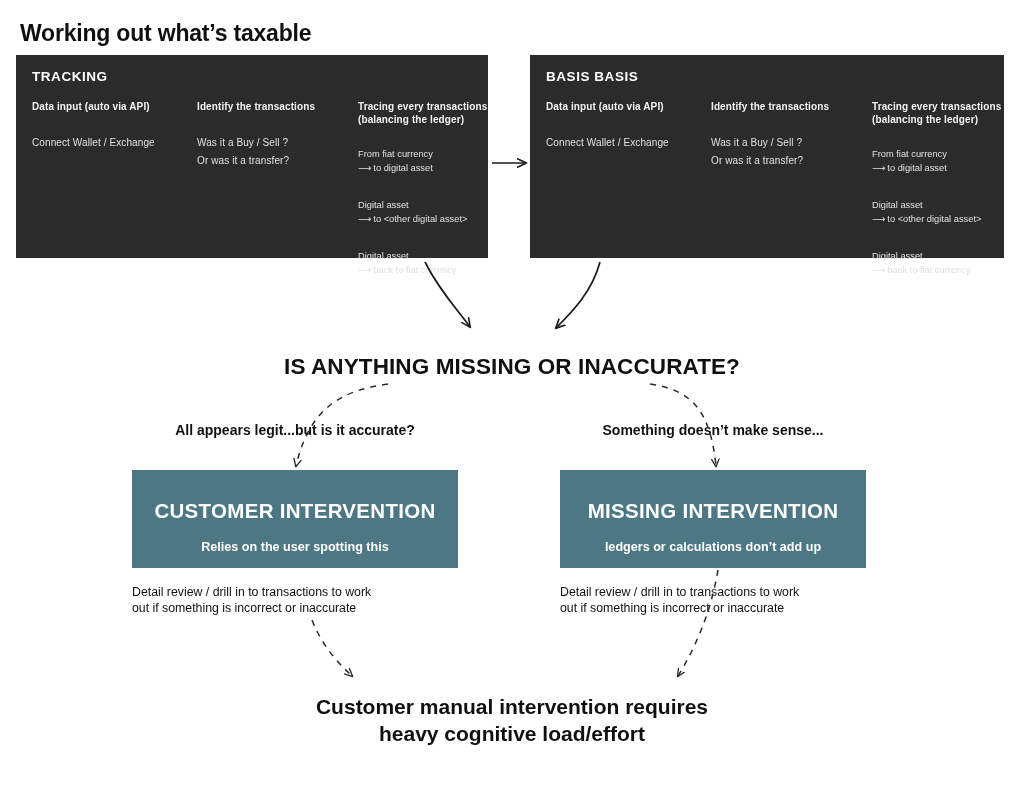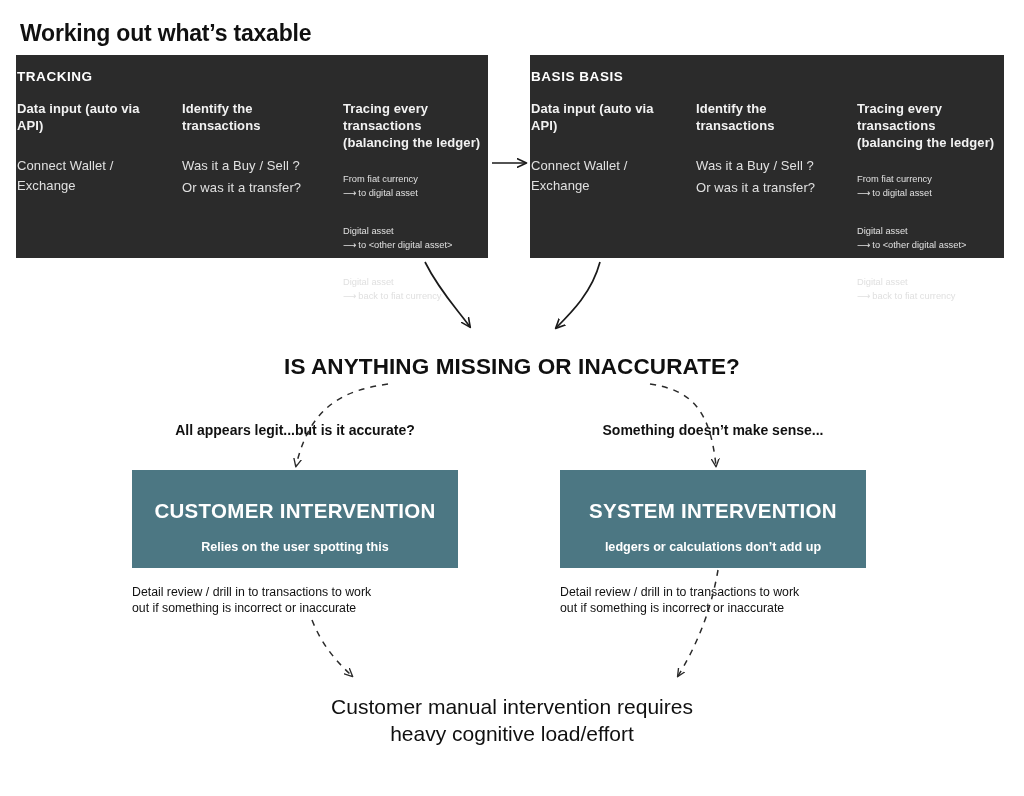--- a/index.html
+++ b/index.html
@@ -38,48 +38,48 @@
     letter-spacing: -0.2px;
     color: #101010;
     white-space: nowrap;
   }
 
   
   .stage-panel {
     position: absolute;
     background: #2b2b2b;
     box-sizing: border-box;
-    padding: 14px 18px 10px 1px;
+    padding: 14px 18px 10px 16px;
   }
   .stage-title {
     color: #ffffff;
     font-size: 13.5px;
     font-weight: bold;
     letter-spacing: 0.55px;
     margin: 0 0 16px 0;
   }
   .stage-cols {
     position: relative;
     height: 170px;
   }
   .stage-col {
     position: absolute;
     top: 0;
   }
   .col-head {
     color: #f2f2f2;
-    font-size: 13px;
+    font-size: 10px;
     font-weight: bold;
     line-height: 1.32;
     letter-spacing: 0.1px;
     margin-bottom: 22px;
   }
   .col-line {
     color: #e0e0e0;
-    font-size: 13px;
+    font-size: 10px;
     font-weight: 400;
     line-height: 1.55;
     letter-spacing: 0.1px;
   }
   .col-line + .col-line { margin-top: 2px; }
   .flow-group { margin-bottom: 24px; }
   .flow-group:last-child { margin-bottom: 0; }
   .flow-from {
     color: #e0e0e0;
     font-size: 9.3px;
@@ -157,21 +157,21 @@
     color: #111111;
   }
 
   
   .conclusion {
     position: absolute;
     width: 1024px;
     left: 0;
     text-align: center;
     font-size: 21px;
-    font-weight: normal;
+    font-weight: bold;
     line-height: 1.28;
     color: #101010;
   }
 </style>
 </head>
 <body>
 
 <div id="canvas">
 
   <div class="page-title">Working out what’s taxable</div>
@@ -254,21 +254,21 @@
 
   <div class="branch-caption" style="left:132px; top:422px; width:326px;">All appears legit...but is it accurate?</div>
   <div class="branch-caption" style="left:560px; top:422px; width:306px;">Something doesn’t make sense...</div>
 
   <div class="intervention" style="left:132px; top:470px; width:326px; height:98px;">
     <div class="intervention-title">CUSTOMER INTERVENTION</div>
     <div class="intervention-sub">Relies on the user spotting this</div>
   </div>
 
   <div class="intervention" style="left:560px; top:470px; width:306px; height:98px;">
-    <div class="intervention-title">SYSTEM INTERVENTION</div>
+    <div class="intervention-title">MISSING INTERVENTION</div>
     <div class="intervention-sub">ledgers or calculations don’t add up</div>
   </div>
 
   <div class="detail-note" style="left:132px; top:585px; width:326px;">
     <span>Detail review / drill in to transactions to work</span><br>
     <span>out if something is incorrect or inaccurate</span>
   </div>
 
   <div class="detail-note" style="left:560px; top:585px; width:306px;">
     <span>Detail review / drill in to transactions to work</span><br>

